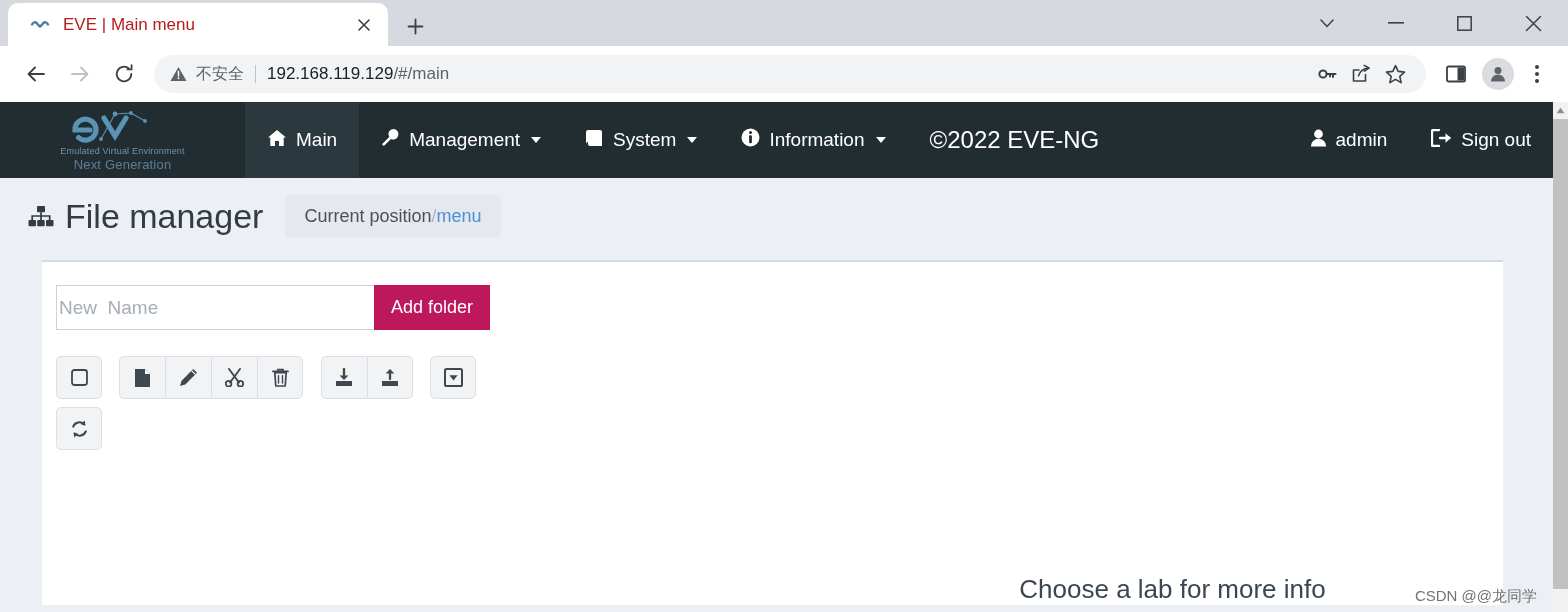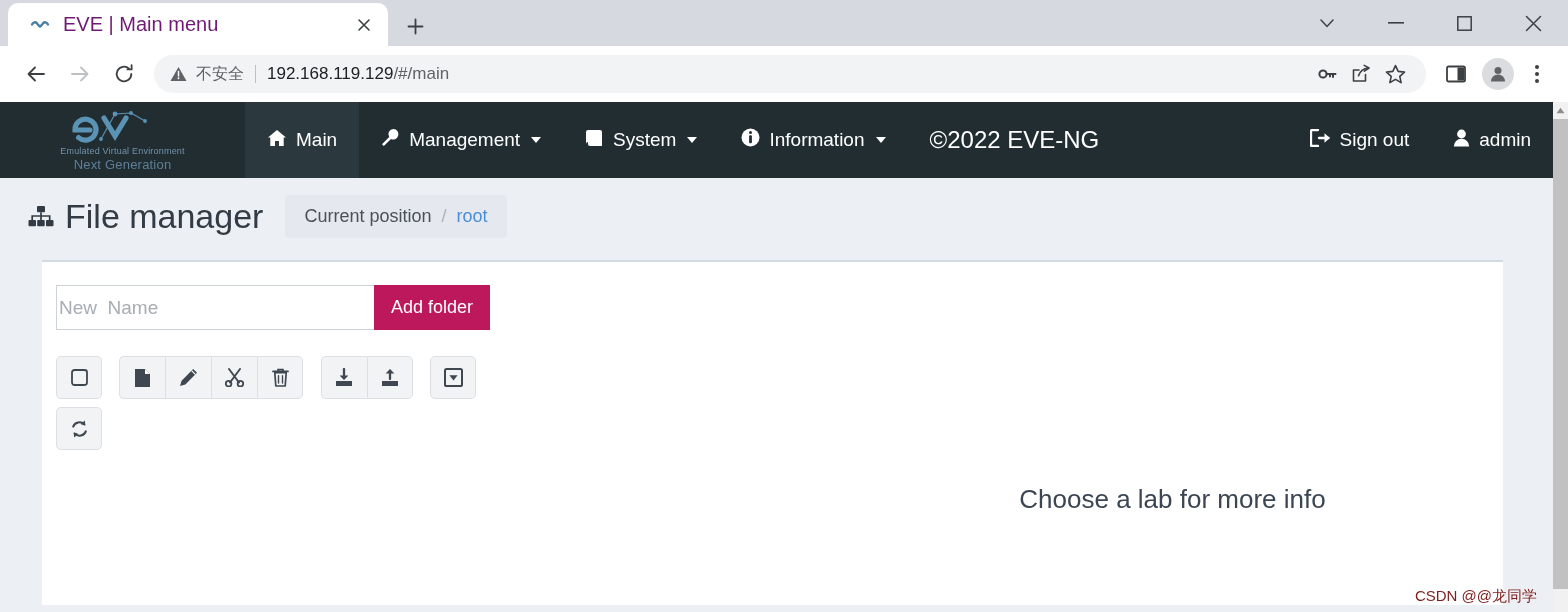--- a/index.html
+++ b/index.html
@@ -30,21 +30,21 @@
     margin-left: 8px;
     position: relative;
   }
   .tab-favicon {
     width: 20px; height: 20px;
     margin-right: 13px;
     display: flex; align-items: center; justify-content: center;
     flex: 0 0 auto;
   }
   .tab-title {
-    font-size: 20px; color: #701a75;
+    font-size: 17px; color: #b91c1c;
     white-space: nowrap; overflow: hidden; text-overflow: ellipsis;
     flex: 1 1 auto;
   }
   .tab-close {
     width: 28px; height: 28px; flex: 0 0 auto;
     display: flex; align-items: center; justify-content: center;
     border-radius: 50%;
     color: #3c4043; font-size: 19px; line-height: 1;
   }
   .newtab {
@@ -180,21 +180,21 @@
   .pagehead-title {
     font-size: 34px; font-weight: normal; color: #333c45;
     white-space: nowrap;
   }
   .breadcrumb {
     margin-left: 22px;
     background: #e5e9ef;
     border-radius: 4px;
     padding: 11px 19px;
     font-size: 18px; color: #4a5157;
-    display: flex; align-items: center; gap: 10px;
+    display: flex; align-items: center; 
     white-space: nowrap;
   }
   .breadcrumb .sep { color: #aab2ba; }
   .breadcrumb .crumb-link { color: #4b8fd6; }
 
   .panel {
     margin: 8px 50px 0 42px;
     background: #ffffff;
     border-top: 2px solid #d4dae1;
     min-height: 345px;
@@ -236,29 +236,29 @@
     color: #3f4750;
   }
   .btn-group .tool-btn { border-radius: 0; border-right-width: 0; }
   .btn-group .tool-btn:first-child { border-radius: 5px 0 0 5px; }
   .btn-group .tool-btn:last-child { border-radius: 0 5px 5px 0; border-right-width: 1px; }
   .btn-group .tool-btn:only-child { border-radius: 5px; border-right-width: 1px; }
   .btn-row2 { margin-top: 8px; }
 
   .panel-right {
     flex: 1 1 auto;
-    display: flex; align-items: center; justify-content: center;
+    display: flex; align-items: flex-end; justify-content: center;
     padding-top: 131px;
   }
   .choose-lab { font-size: 26px; color: #3b4652; white-space: nowrap; }
 
   .watermark {
     position: absolute;
     right: 16px; bottom: 6px;
-    font-size: 15px; color: #7f1d1d;
+    font-size: 15px; color: #737373;
     white-space: nowrap;
     z-index: 5;
   }
 
   
   .pagescroll {
     position: absolute; right: 0; top: 0;
     width: 15px; height: 510px;
     background: #f1f1f1;
   }
@@ -456,55 +456,55 @@
             </span>
             <span>Information</span>
             <span class="caret"></span>
           </div>
           <div class="nav-copy">©2022 EVE-NG</div>
         </div>
 
         <div class="nav-right">
           <div class="nav-item">
             <span>
+              <svg width="17" height="18" viewBox="0 0 17 18">
+                <circle cx="8.5" cy="5" r="4.4" fill="#ffffff"></circle>
+                <path d="M0.8 17.5 a7.7 7.7 0 0 1 15.4 0 Z" fill="#ffffff"></path>
+              </svg>
+            </span>
+            <span>admin</span>
+          </div>
+          <div class="nav-item">
+            <span>
               <svg width="21" height="18" viewBox="0 0 21 18">
                 <path d="M8 1 H2 a1 1 0 0 0 -1 1 V16 a1 1 0 0 0 1 1 H8" fill="none" stroke="#ffffff" stroke-width="2.3" stroke-linecap="round"></path>
                 <path d="M9 9 H18.5" stroke="#ffffff" stroke-width="2.3" stroke-linecap="round"></path>
                 <path d="M14.5 4.2 L19.8 9 L14.5 13.8 Z" fill="#ffffff"></path>
               </svg>
             </span>
             <span>Sign out</span>
-          </div>
-          <div class="nav-item">
-            <span>
-              <svg width="17" height="18" viewBox="0 0 17 18">
-                <circle cx="8.5" cy="5" r="4.4" fill="#ffffff"></circle>
-                <path d="M0.8 17.5 a7.7 7.7 0 0 1 15.4 0 Z" fill="#ffffff"></path>
-              </svg>
-            </span>
-            <span>admin</span>
           </div>
         </div>
       </div>
 
       <div class="pagehead">
         <span class="pagehead-icon">
           <svg width="26" height="24" viewBox="0 0 26 24">
             <rect x="9" y="1" width="8" height="6.2" rx="1" fill="#333c45"></rect>
             <rect x="0.5" y="15" width="7.5" height="6.2" rx="1" fill="#333c45"></rect>
             <rect x="9.2" y="15" width="7.5" height="6.2" rx="1" fill="#333c45"></rect>
             <rect x="18" y="15" width="7.5" height="6.2" rx="1" fill="#333c45"></rect>
             <path d="M13 7.2 V11 M4.2 15 V11 H21.7 V15 M13 11 V15" stroke="#333c45" stroke-width="1.7" fill="none"></path>
           </svg>
         </span>
         <span class="pagehead-title">File manager</span>
         <span class="breadcrumb">
           <span>Current position</span>
           <span class="sep">/</span>
-          <span class="crumb-link">root</span>
+          <span class="crumb-link">menu</span>
         </span>
       </div>
 
       <div class="panel">
         <div class="panel-left">
 
           <div class="addrow">
             <input class="newname" type="text" placeholder="New  Name" style="">
             <button class="addfolder">Add folder</button>
           </div>

